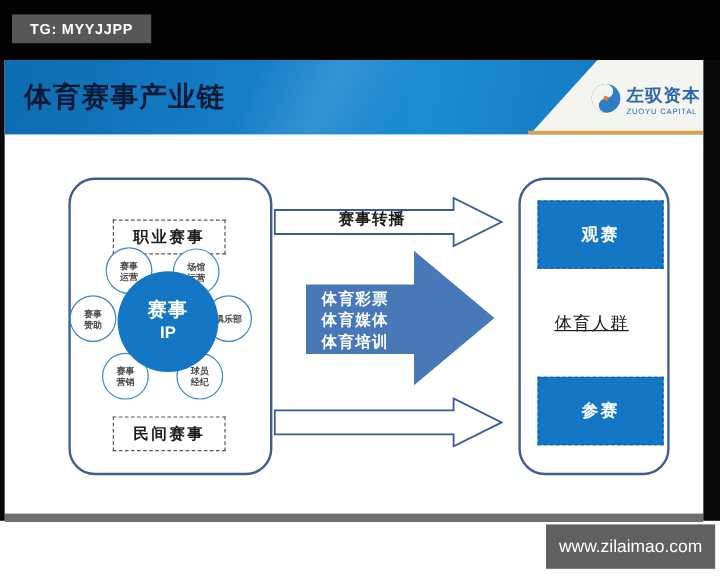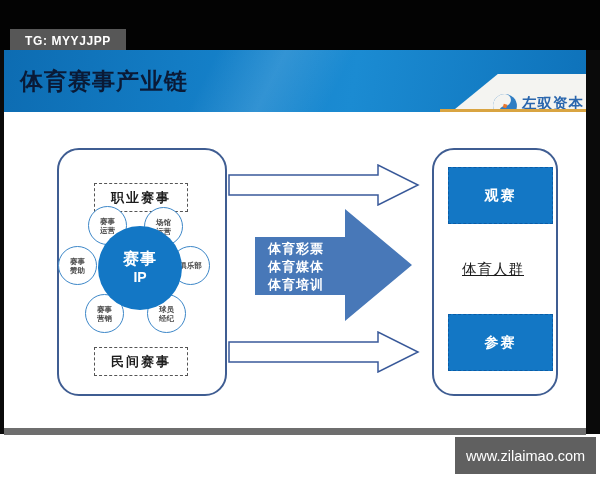--- a/index.html
+++ b/index.html
@@ -4,35 +4,35 @@
 <style>
   html,body{margin:0;padding:0;}
   body{width:600px;height:480px;font-family:"Liberation Sans","DejaVu Sans",sans-serif;background:#fff;}
   .stage{position:relative;width:600px;height:480px;background:#fff;overflow:hidden;}
   .abs{position:absolute;}
   
   .top-band{left:0;top:0;width:600px;height:50px;background:#030303;}
   .band-left{left:0;top:50px;width:4px;height:384px;background:#0a0a0a;}
   .band-right{left:586px;top:50px;width:14px;height:384px;background:#0a0a0a;}
   .tg-box{left:10px;top:12px;width:116px;height:24px;background:#575757;color:#fff;
-    font-size:12px;font-weight:bold;letter-spacing:.6px;display:flex;align-items:center;justify-content:center;margin-top:17px;}
+    font-size:12px;font-weight:bold;letter-spacing:.6px;display:flex;align-items:center;justify-content:center;}
   .shadow-strip{left:4px;top:428px;width:582px;height:7px;background:#6e6e6e;}
   .site-box{left:455px;top:437px;width:141px;height:37px;background:#606060;color:#fff;
     font-size:14.5px;display:flex;align-items:center;justify-content:center;}
   
   .slide{left:4px;top:50px;width:582px;height:378px;background:#fff;}
   .header{position:absolute;left:0;top:0;width:582px;height:62px;overflow:hidden;
     background:linear-gradient(100deg,#0d6cb2 0%,#1684cd 45%,#1b8bd2 60%,#0e72ba 100%);}
   .swoosh{position:absolute;left:150px;top:-10px;width:260px;height:85px;
     background:linear-gradient(100deg,rgba(255,255,255,0) 20%,rgba(255,255,255,.12) 45%,rgba(255,255,255,0) 70%);
     transform:skewX(-18deg);}
   .slide-title{position:absolute;left:16px;top:50%;transform:translateY(-50%);
     font-size:23px;font-weight:bold;color:#0a1a36;letter-spacing:1px;white-space:nowrap;}
-  .logo-corner{position:absolute;right:0;top:0;width:152px;height:46px;background:#f4f4f1;
-    clip-path:polygon(42% 0,100% 0,100% 100%,5% 100%);margin-top:24px;}
+  .logo-corner{position:absolute;right:0;top:0;width:152px;height:62px;background:#f4f4f1;
+    clip-path:polygon(42% 0,100% 0,100% 100%,5% 100%);}
   .gold-line{position:absolute;left:436px;top:59px;width:146px;height:3px;background:#d9a441;}
   .logo-icon{position:absolute;left:58px;top:19px;width:26px;height:26px;}
   .logo-text{position:absolute;left:88px;top:20px;color:#2a66ad;}
   .logo-cn{font-size:14.5px;font-weight:bold;letter-spacing:1px;white-space:nowrap;}
   .logo-en{font-size:6.5px;letter-spacing:.6px;margin-top:1px;white-space:nowrap;}
   
   .panel{background:#fff;border:2px solid #3f5d92;border-radius:22px;}
   .left-panel{left:57px;top:148px;width:166px;height:244px;}
   .right-panel{left:432px;top:148px;width:122px;height:244px;}
   .dashed-label{border:1px dashed #555;background:#fff;color:#1c1c1c;font-size:13px;font-weight:600;
@@ -113,20 +113,21 @@
   </div>
 
   <div class="abs ip-circle">
     <span class="ip-line1">赛事</span>
     <span class="ip-line2">IP</span>
   </div>
 
   <svg class="abs" style="left:228px;top:164px;" width="192" height="42">
     <polygon points="1,11 150,11 150,1 190,21 150,41 150,31 1,31" fill="#ffffff" stroke="#3a5a9a" stroke-width="1.5"></polygon>
   </svg>
+  <div class="abs arrow-label" style="left:240px;top:174px;">赛事转播</div>
 
   <svg class="abs" style="left:255px;top:208px;" width="158" height="116">
     <polygon points="0,29 90,29 90,1 157,57 90,113 90,87 0,87" fill="#4878b8"></polygon>
   </svg>
   <div class="abs big-arrow-text" style="left:268px;top:240px;">
     <div>体育彩票</div>
     <div>体育媒体</div>
     <div>体育培训</div>
   </div>
 

